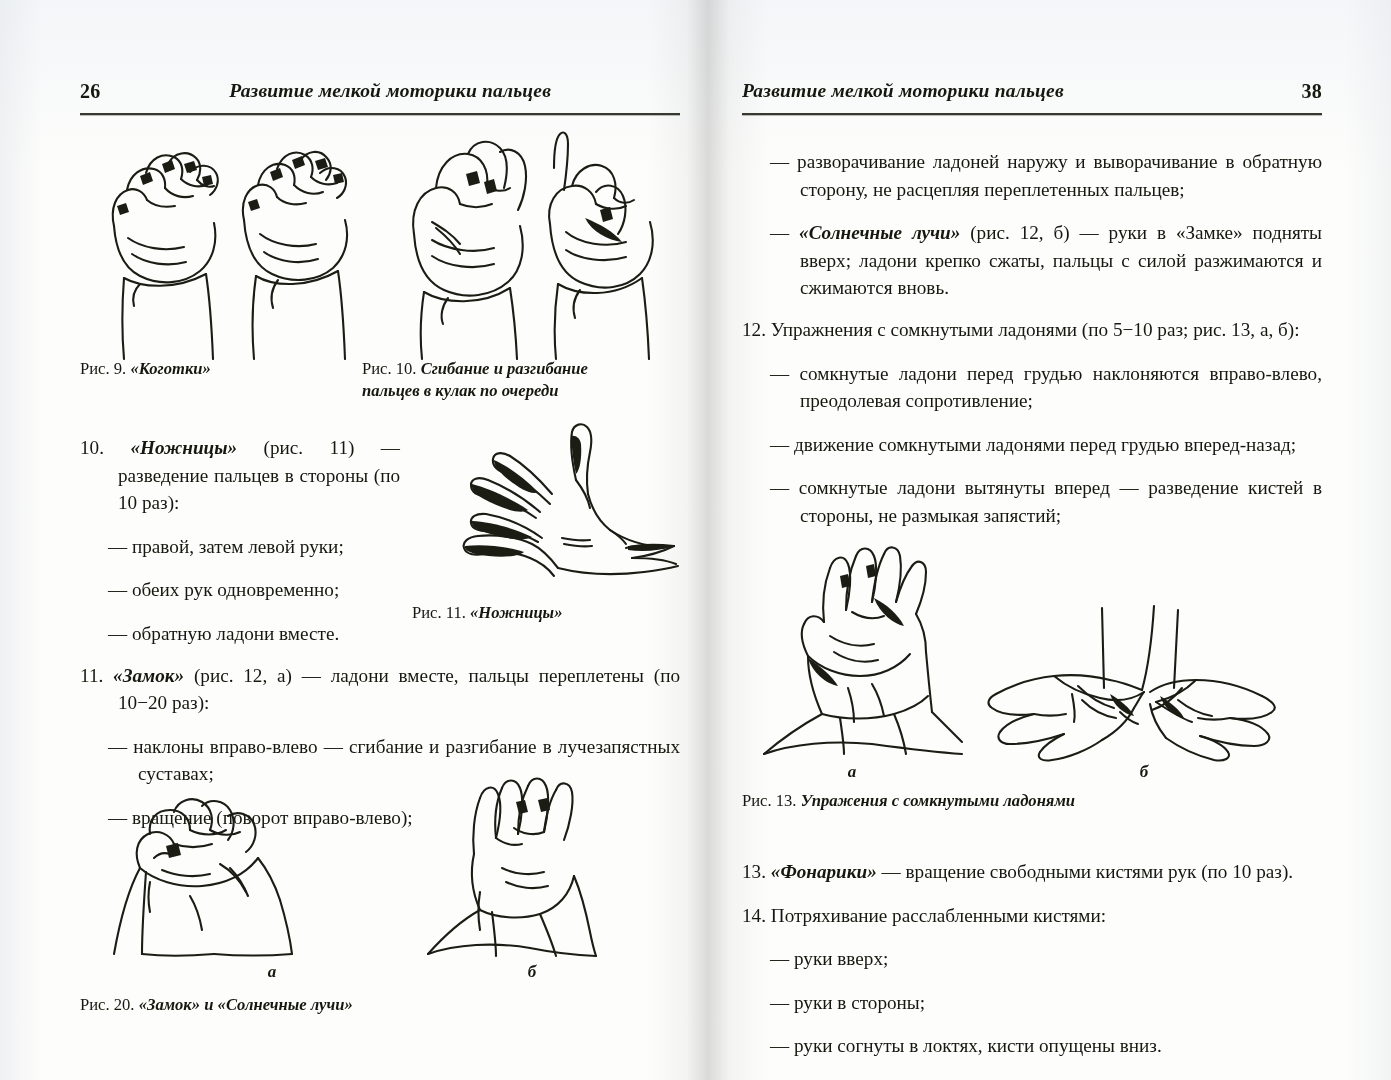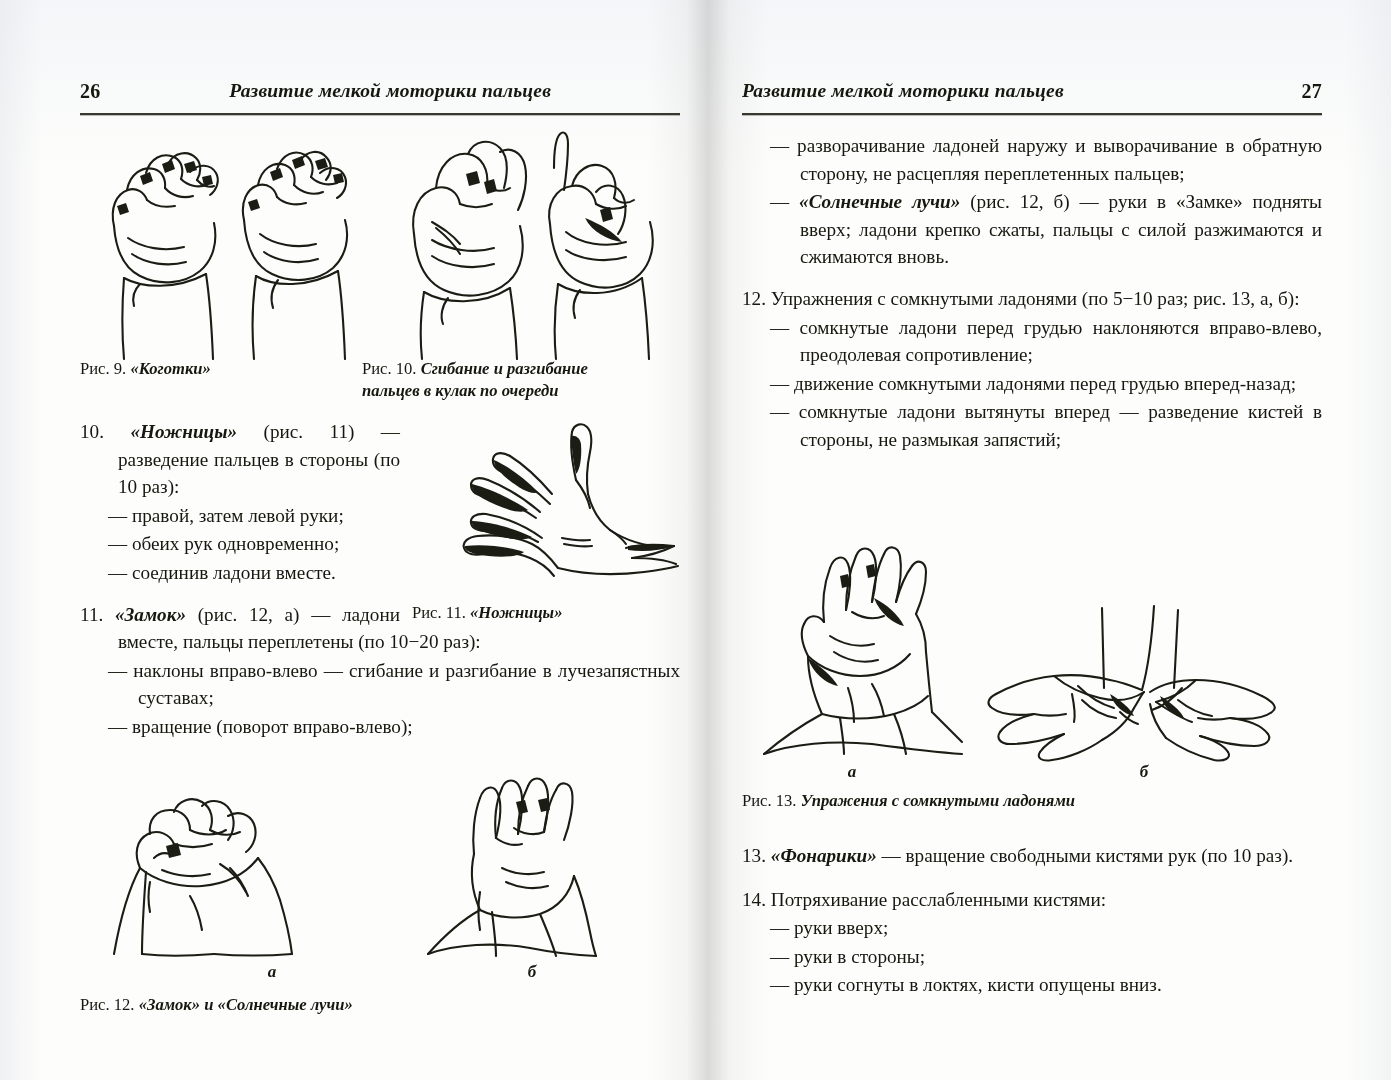--- a/index.html
+++ b/index.html
@@ -100,21 +100,21 @@
   }
   .rule::after{
     content:"";
     position:absolute; left:0; top:1.6px; width:100%; height:1px;
     background: rgba(40,44,34,.35);
   }
 
   
   .body { position: absolute; left: 0; width: 100%; }
   p.itm, p.bul, p.cont {
-    margin: 0 0 1px 0;
+    margin: 16px 0 1px 0;
     font-size: 19.2px;
     line-height: 27.6px;
     text-align: justify;
     text-justify: inter-word;
   }
   p.itm {
     padding-left: 38px;
     text-indent: -38px;
   }
   p.bul {
@@ -324,21 +324,21 @@
           <span class="cap-em">«Ножницы»</span>
         </div>
       </div>
 
       <p class="itm">
         <span class="num">10.</span>
         <span class="term">«Ножницы»</span><span> (рис. 11) — разведение пальцев в стороны (по 10 раз):</span>
       </p>
       <p class="bul">— правой, затем левой руки;</p>
       <p class="bul">— обеих рук одновременно;</p>
-      <p class="bul">— соединив ладони вместе.</p>
+      <p class="bul">— обратную ладони вместе.</p>
 
       <p class="itm" style="margin-top:14px;">
         <span class="num">11.</span>
         <span class="term">«Замок»</span><span> (рис. 12, а) — ладони вместе, пальцы переплетены (по 10−20 раз):</span>
       </p>
       <p class="bul">— наклоны вправо-влево — сгибание и разгибание в лучезапястных суставах;</p>
       <p class="bul">— вращение (поворот вправо-влево);</p>
     </div>
 
     <div style="position:absolute; top:772px; left:10px; width:580px; height:190px;">
@@ -397,30 +397,30 @@
           <path class="fillblk" d="M106 30 l9 -2 3 12 -9 2 z"></path>
           <path class="fillblk" d="M128 28 l9 -2 3 12 -9 2 z"></path>
         </g>
       </svg>
     </div>
 
     <div class="sublabel" style="position:absolute; top:962px; left:172px; width:40px;">а</div>
     <div class="sublabel" style="position:absolute; top:962px; left:432px; width:40px;">б</div>
 
     <div class="fig-caption" style="position:absolute; top:994px; left:0; width:600px;">
-      <span class="cap-n">Рис. 12.</span>
+      <span class="cap-n">Рис. 20.</span>
       <span class="cap-em">«Замок» и «Солнечные лучи»</span>
     </div>
   </div>
 
   <div class="page right">
 
     <div class="runhead right">
       <span class="title-txt" style="text-align:left;">Развитие мелкой моторики пальцев</span>
-      <span class="folio">27</span>
+      <span class="folio">38</span>
     </div>
     <div class="rule"></div>
 
     <div class="body" style="top:132px;">
       <p class="bul">— разворачивание ладоней наружу и выворачивание в обратную сторону, не расцепляя переплетенных пальцев;</p>
       <p class="bul">
         <span>— </span><span class="term">«Солнечные лучи»</span><span> (рис. 12, б) — руки в «Замке» подняты вверх; ладони крепко сжаты, пальцы с силой разжимаются и сжимаются вновь.</span>
       </p>
 
       <p class="itm" style="margin-top:14px;">

